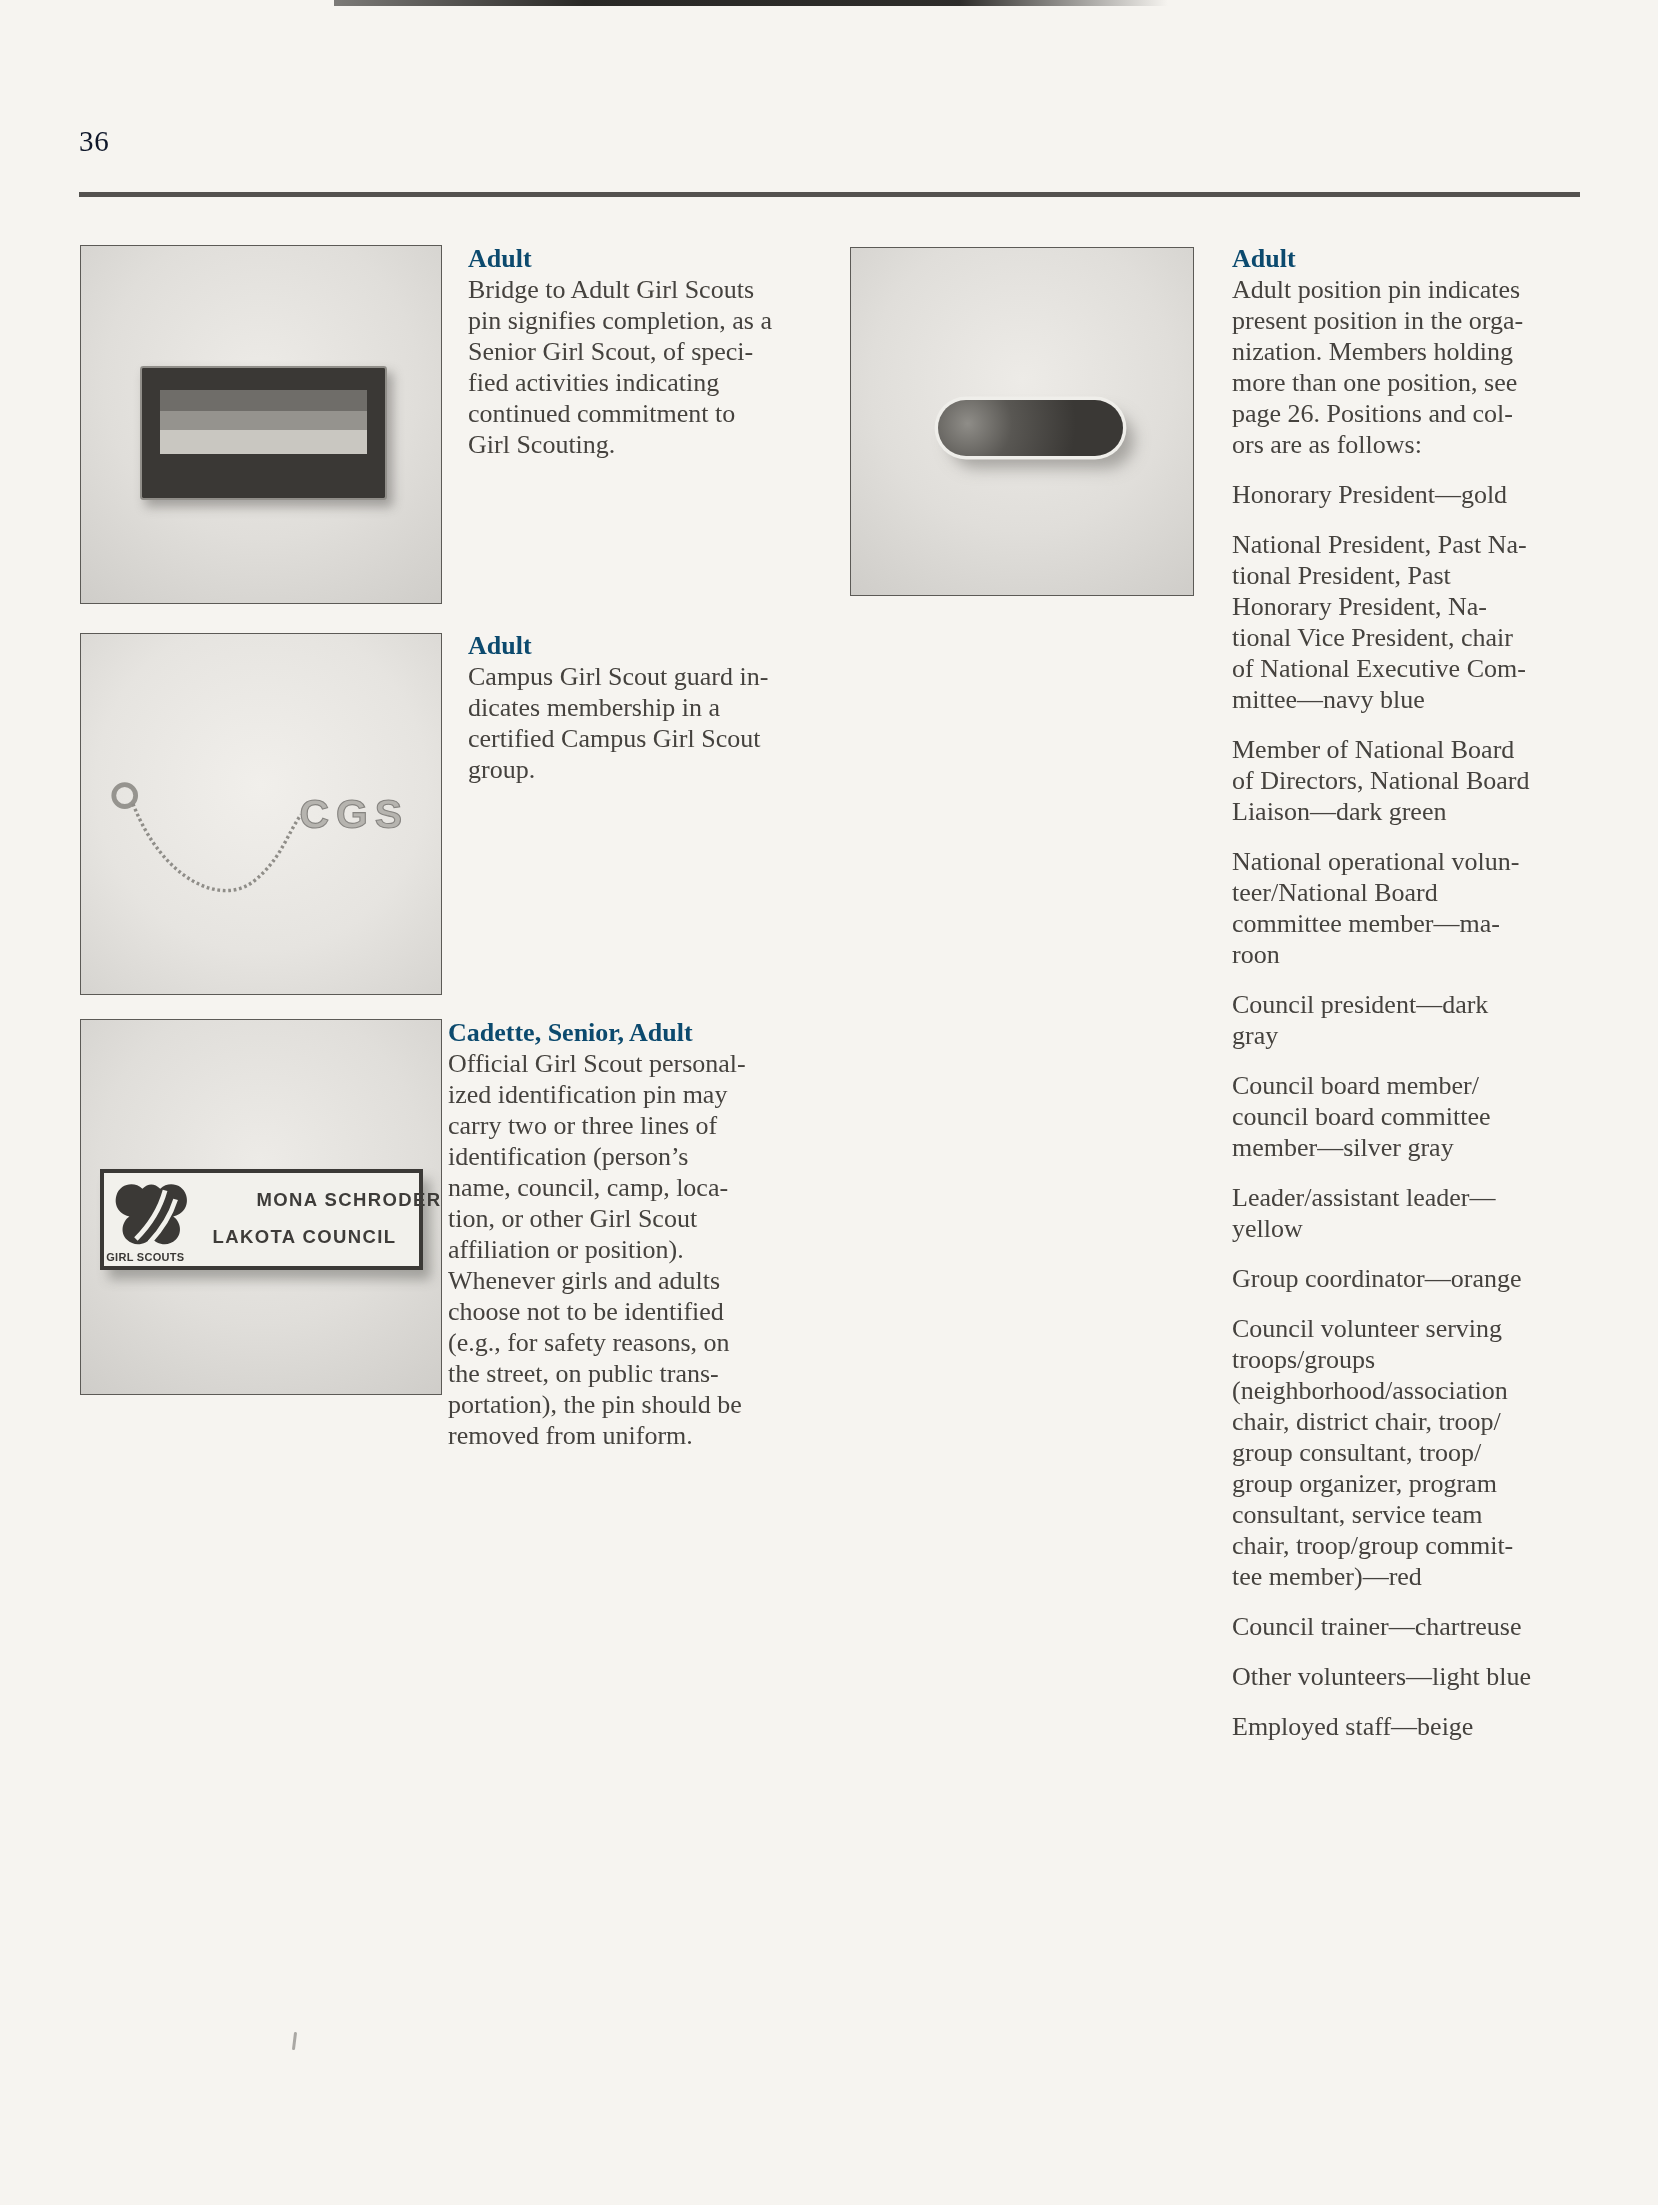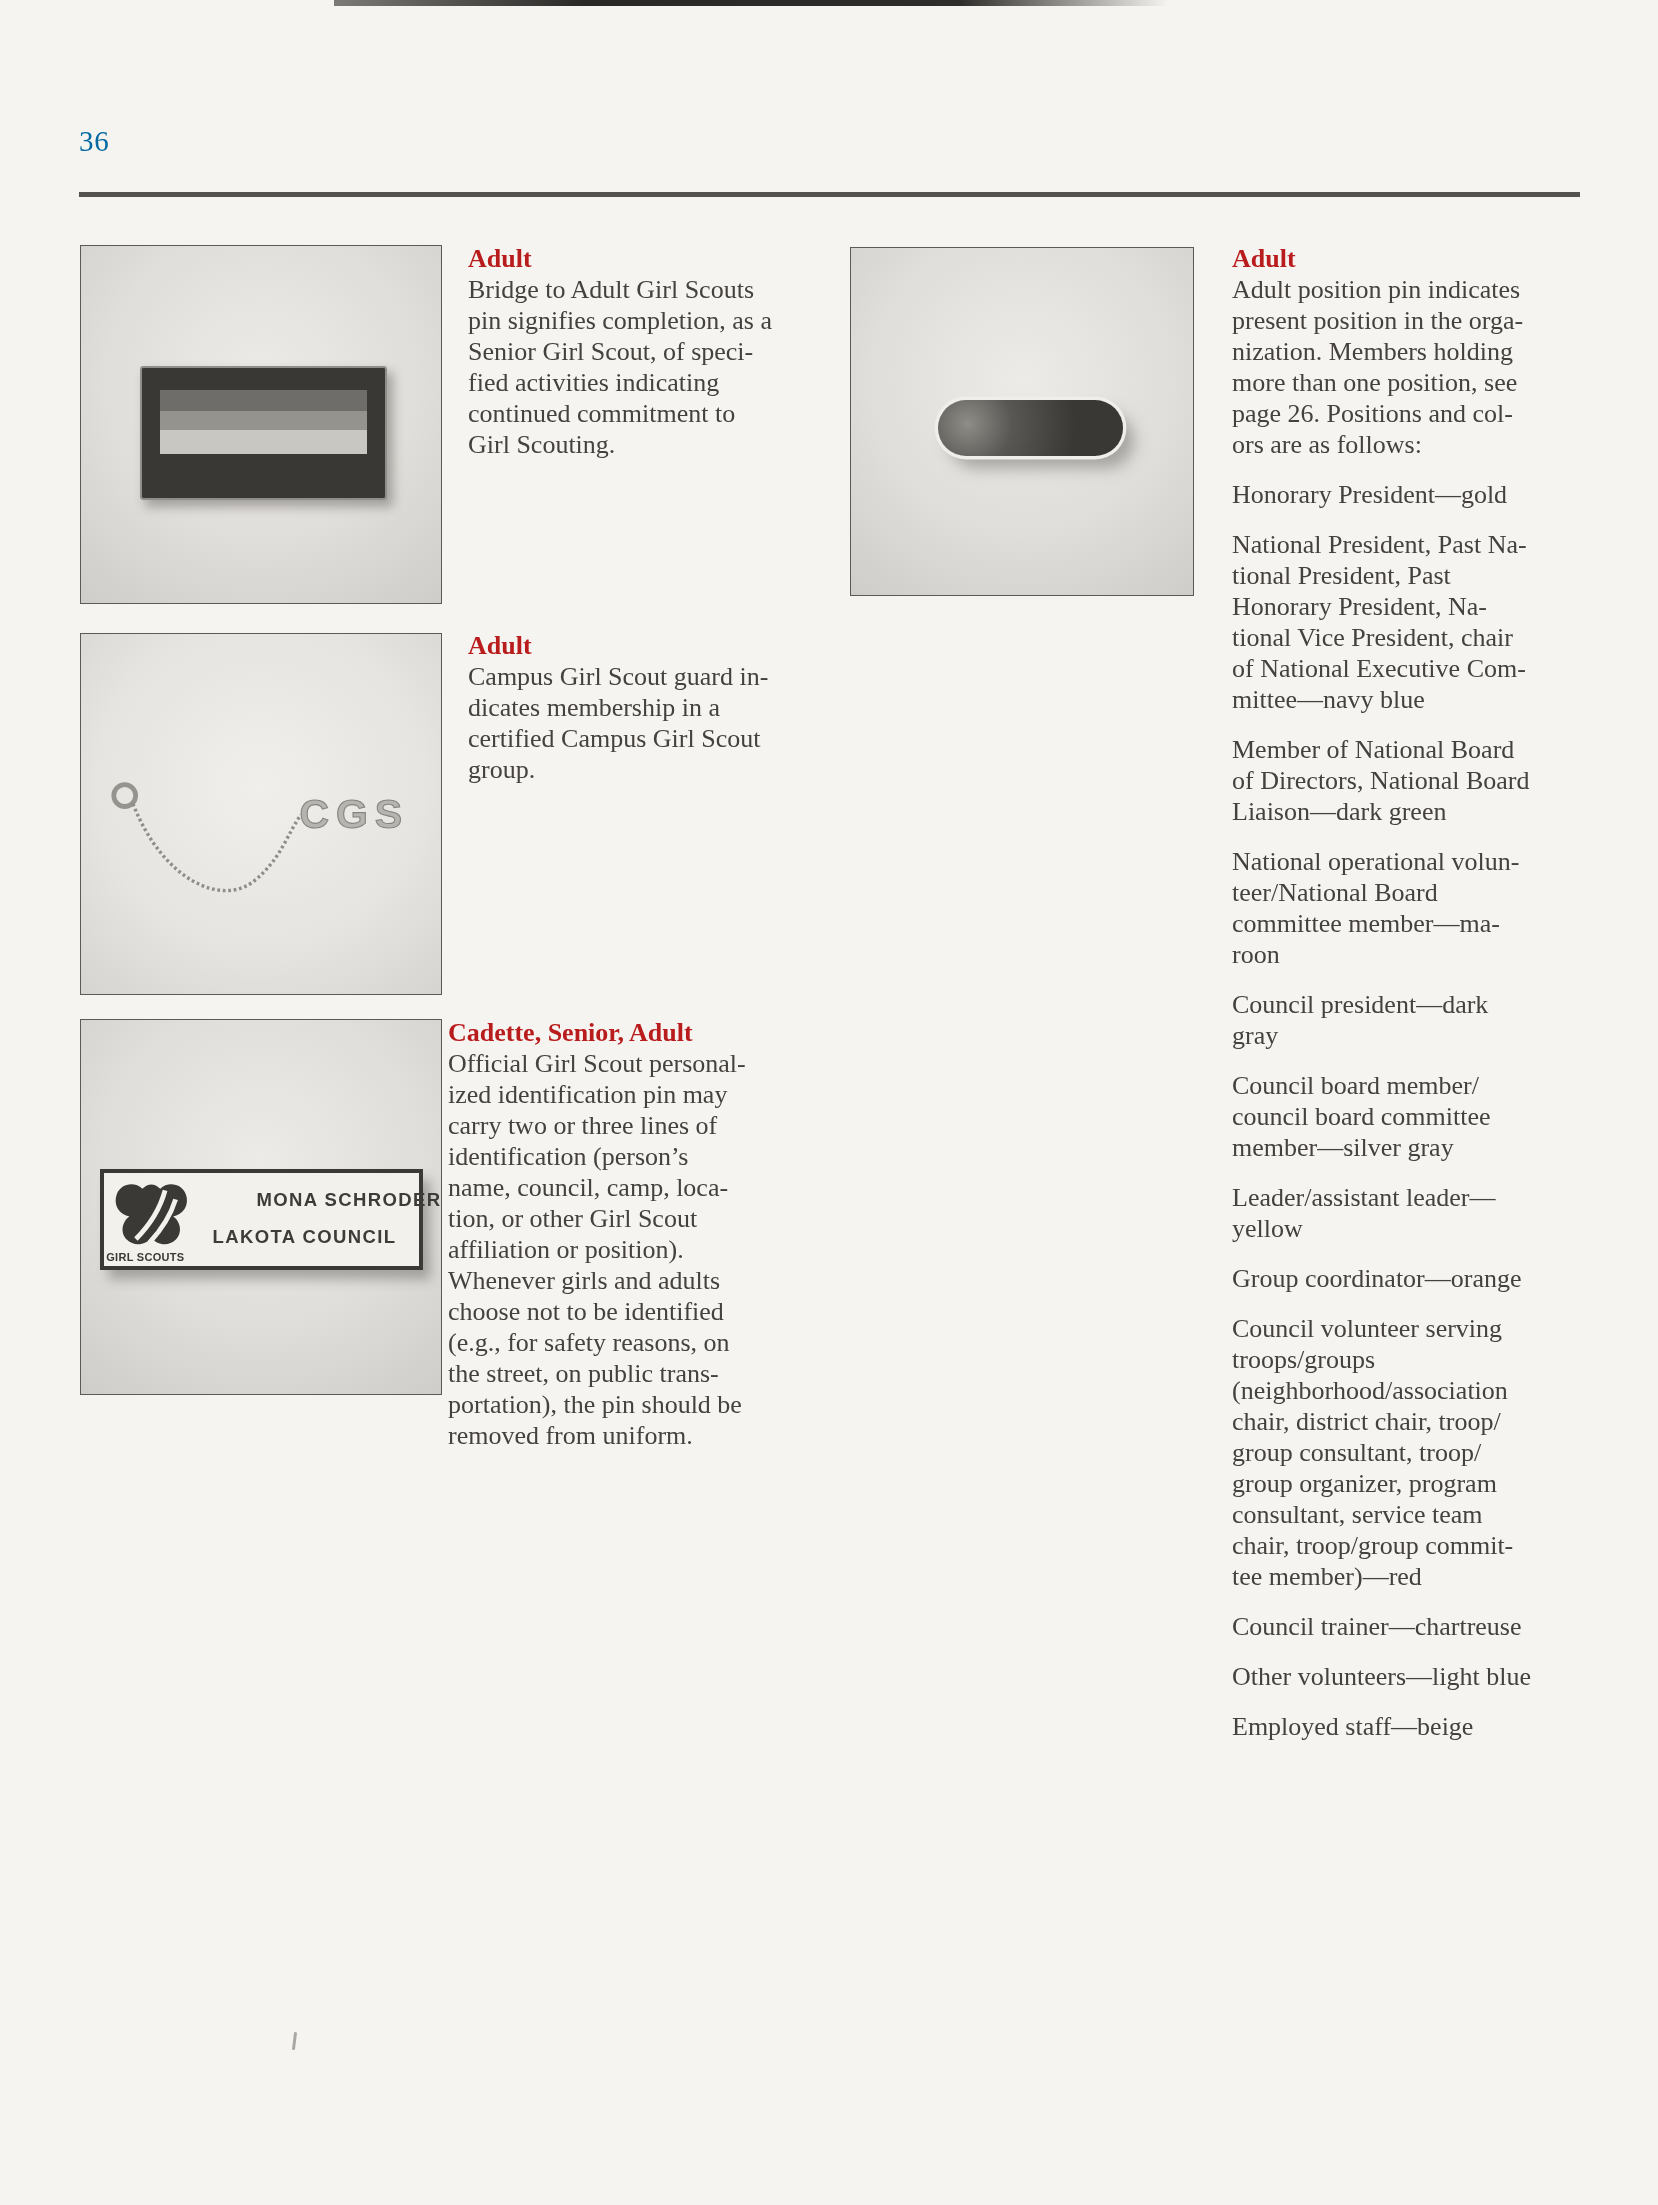--- a/index.html
+++ b/index.html
@@ -14,21 +14,21 @@
   .page{position:absolute;inset:0;}
 
   
   .top-bar{
     position:absolute;left:334px;top:0;width:834px;height:6.2px;
     background:linear-gradient(to right, rgba(24,23,21,.55), rgba(24,23,21,.92) 30%, rgba(24,23,21,.9) 75%, rgba(24,23,21,0));
   }
 
   .page-number{
     position:absolute;left:79px;top:125px;
-    font-size:29px;color:#0369a1;letter-spacing:0.7px;
+    font-size:29px;color:#0f172a;letter-spacing:0.7px;
   }
   .rule{
     position:absolute;left:79px;top:192px;width:1501px;height:4.8px;
     background:#3d3b38;opacity:.88;
   }
 
   
   .photo{
     position:absolute;
     border:1.4px solid #5c5a56;
@@ -87,21 +87,21 @@
   .capsule{
     position:absolute;left:87px;top:152px;width:185px;height:56px;
     border-radius:29px;
     background:radial-gradient(circle at 16% 42%, #8f8d88 0%, #595753 28%, #3a3835 68%);
     box-shadow:0 0 0 3.4px #efeeea, 11px 12.3px 15px rgba(105,103,99,.5);
   }
 
   
   .col{position:absolute;font-size:26px;line-height:31px;}
   .col h3{
-    margin:0;font-size:26px;line-height:31px;font-weight:bold;color:#b91c1c;
+    margin:0;font-size:26px;line-height:31px;font-weight:bold;color:#0c4a6e;
   }
   .col p{margin:0;white-space:pre-line;}
   #mid-block-1{left:468px;top:243px;width:369px;}
   #mid-block-2{left:468px;top:630px;width:369px;}
   #mid-block-3{left:448px;top:1017px;width:383px;}
   #right-col{left:1232px;top:243px;width:373px;}
   #right-col p.pos{margin-top:19px;}
   #right-col p.intro{margin-top:0;}
 
   

